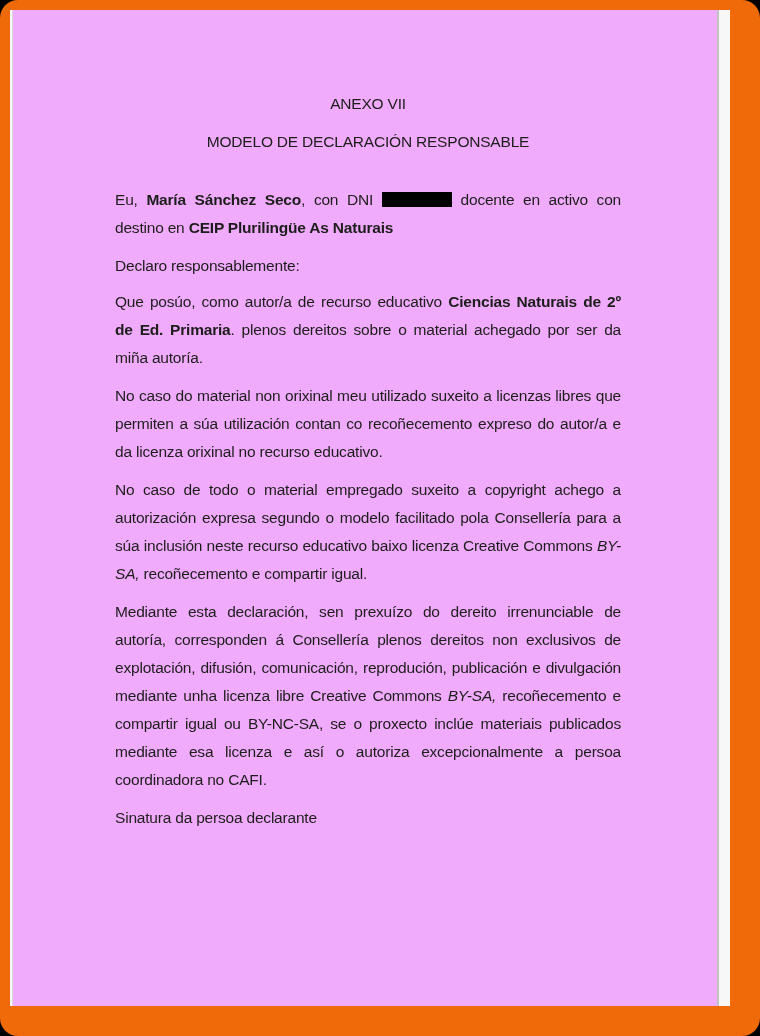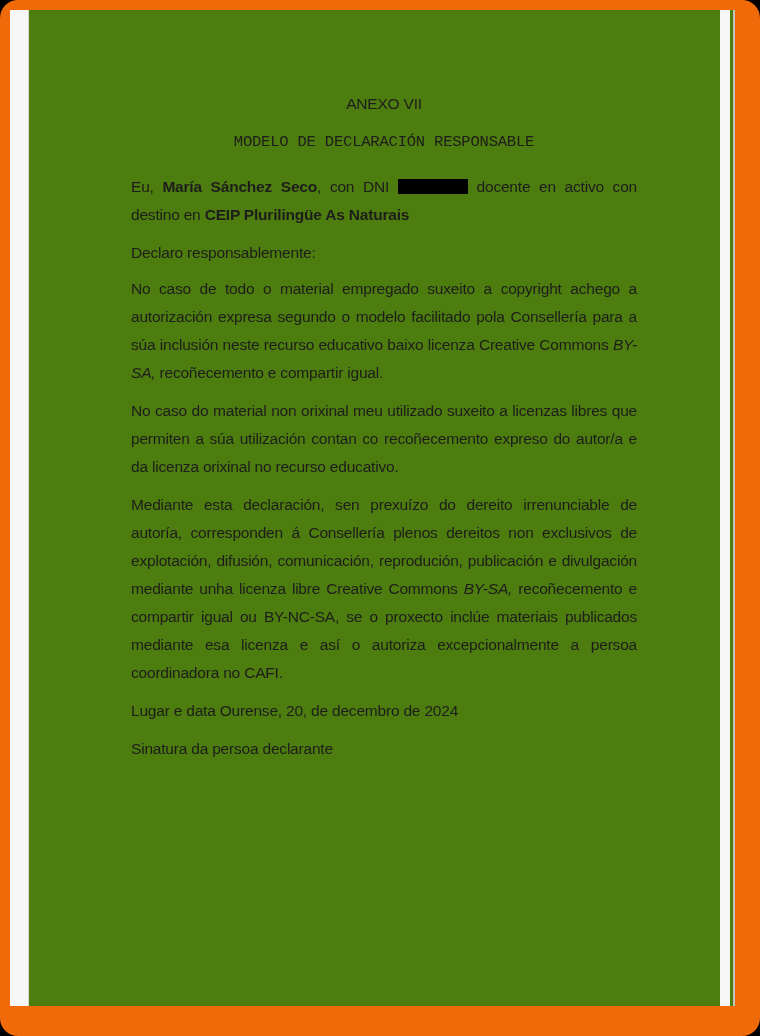--- a/index.html
+++ b/index.html
@@ -20,25 +20,25 @@
   .viewport {
     position: absolute;
     left: 10px;
     top: 10px;
     width: 720px;
     height: 996px;
     background: #f7f7f7;
   }
   .page {
     position: absolute;
-    left: 18px;
+    left: 2px;
     top: 0;
     width: 707px;
     height: 996px;
-    background: #4d7c0f;
+    background: #f0abfc;
     border-left: 1px solid #d9d9d9;
     border-right: 2px solid #c2c2c2;
   }
   .scroll-strip {
     position: absolute;
     right: 0;
     top: 0;
     width: 10px;
     height: 996px;
     background: #f7f7f7;
@@ -49,21 +49,21 @@
     font-size: 15.5px;
     line-height: 28px;
     letter-spacing: -0.2px;
   }
   .content h1, .content h2 {
     font-size: 15.5px;
     font-weight: 400;
     text-align: center;
   }
   .content h1 { margin-bottom: 10px; }
-  .content h2 { margin-bottom: 17px; font-family: Liberation Mono, monospace; }
+  .content h2 { margin-bottom: 30px; }
   .content p {
     text-align: justify;
     margin-bottom: 10px;
   }
   .content p.gap-after { margin-bottom: 8px; }
   .run-bold { font-weight: 700; margin-top: 24px; }
   .run-italic { font-style: italic; }
   .redaction {
     display: inline-block;
     width: 70px;
@@ -76,22 +76,22 @@
 <body>
 
 <div class="frame">
   <div class="viewport">
     <div class="page">
       <div class="content">
         <h1>ANEXO VII</h1>
         <h2>MODELO DE DECLARACIÓN RESPONSABLE</h2>
         <p><span>Eu, </span><span class="run-bold">María Sánchez Seco</span><span>, con DNI </span><span class="redaction"></span><span> docente en activo con destino en </span><span class="run-bold">CEIP Plurilingüe As Naturais</span></p>
         <p class="gap-after"><span>Declaro responsablemente:</span></p>
+        <p><span>Que posúo, como autor/a de recurso educativo </span><span class="run-bold">Ciencias Naturais de 2º de Ed. Primaria</span><span>. plenos dereitos sobre o material achegado por ser da miña autoría.</span></p>
+        <p><span>No caso do material non orixinal meu utilizado suxeito a licenzas libres que permiten a súa utilización contan co recoñecemento expreso do autor/a e da licenza orixinal no recurso educativo.</span></p>
         <p><span>No caso de todo o material empregado suxeito a copyright achego a autorización expresa segundo o modelo facilitado pola Consellería para a súa inclusión neste recurso educativo baixo licenza Creative Commons </span><span class="run-italic">BY-SA,</span><span> recoñecemento e compartir igual.</span></p>
-        <p><span>No caso do material non orixinal meu utilizado suxeito a licenzas libres que permiten a súa utilización contan co recoñecemento expreso do autor/a e da licenza orixinal no recurso educativo.</span></p>
         <p><span>Mediante esta declaración, sen prexuízo do dereito irrenunciable de autoría, corresponden á Consellería plenos dereitos non exclusivos de explotación, difusión, comunicación, reprodución, publicación e divulgación mediante unha licenza libre Creative Commons </span><span class="run-italic">BY-SA,</span><span> recoñecemento  e compartir igual ou BY-NC-SA, se o proxecto inclúe materiais publicados mediante esa licenza e así o autoriza excepcionalmente a persoa coordinadora no CAFI.</span></p>
-        <p><span>Lugar e data Ourense, 20, de decembro de 2024</span></p>
         <p><span>Sinatura da persoa declarante</span></p>
       </div>
     </div>
     <div class="scroll-strip"></div>
   </div>
 </div>
 
 </body></html>

